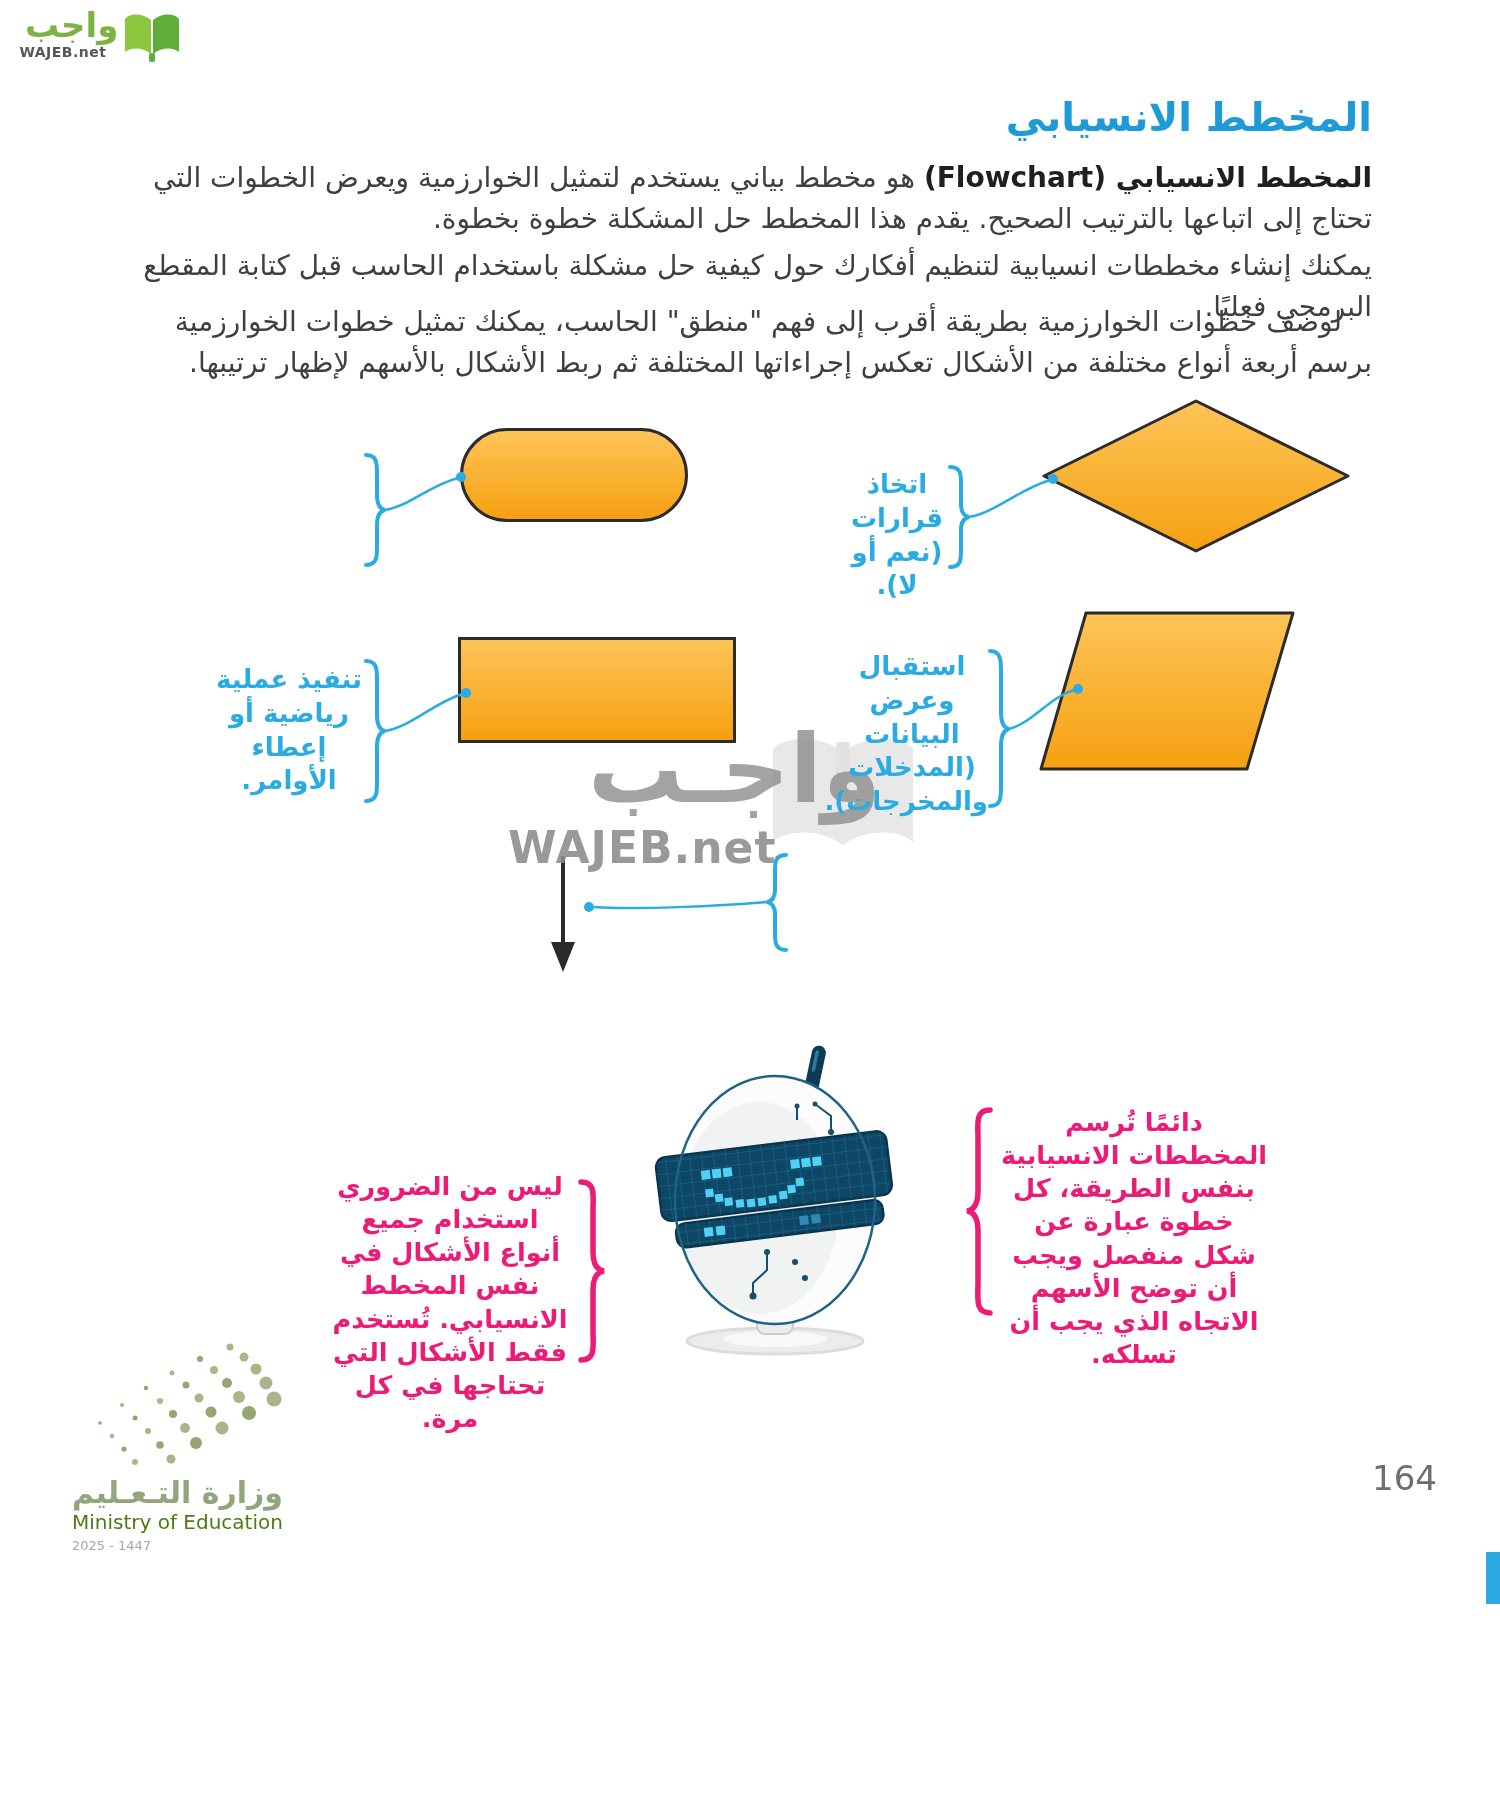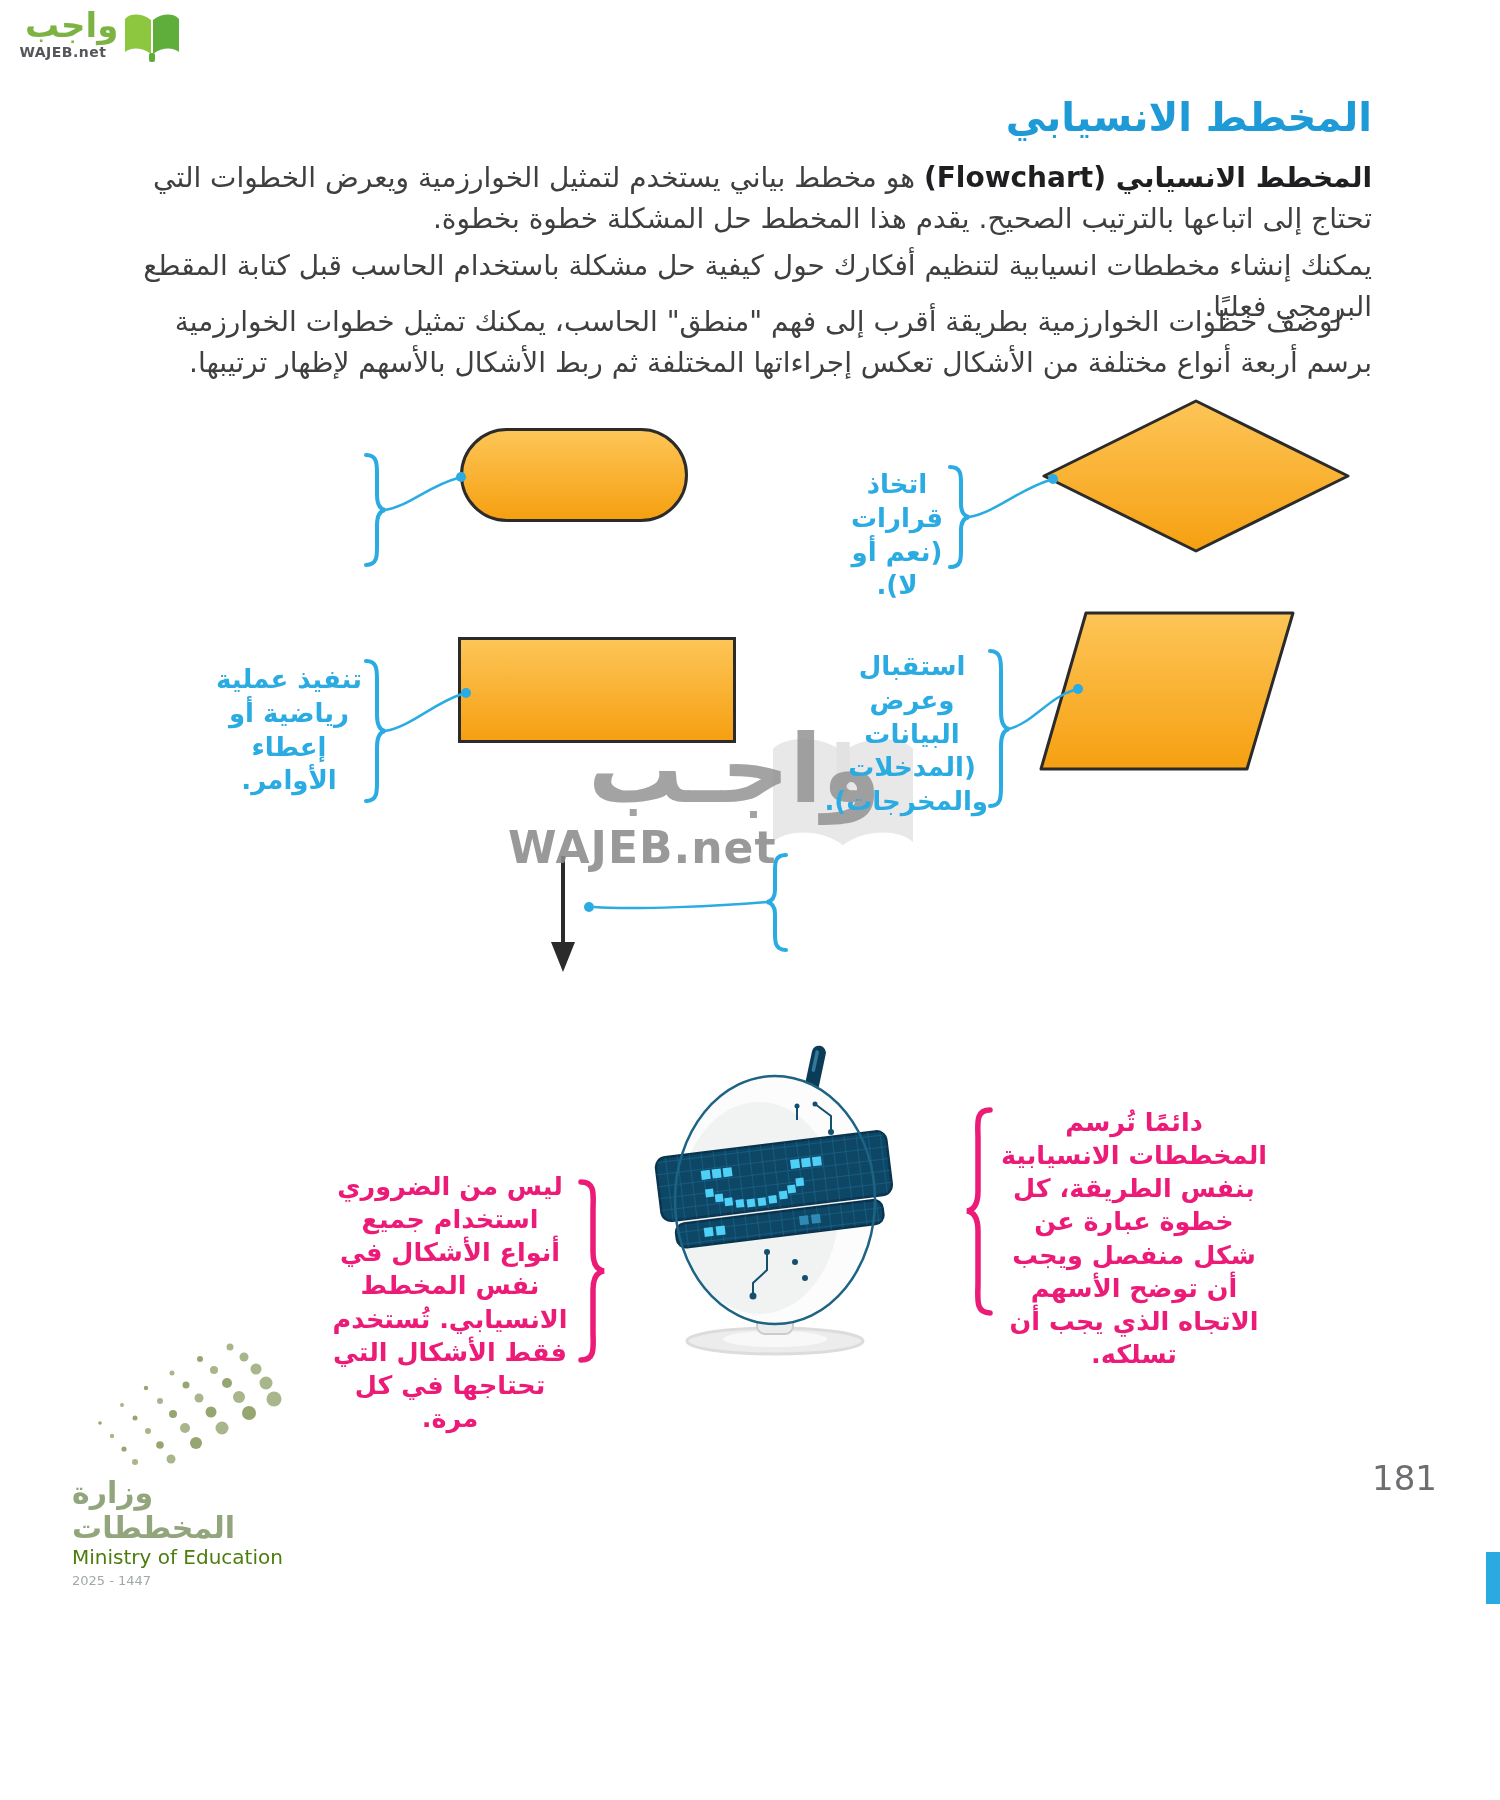--- a/index.html
+++ b/index.html
@@ -252,21 +252,21 @@
       <circle cx="50" cy="72" r="2"></circle>
         <circle cx="63" cy="85" r="2.5" fill="#95a671"></circle>
         <circle cx="76" cy="98" r="3"></circle>
         <circle cx="88" cy="112" r="3.8" fill="#95a671"></circle>
         <circle cx="99" cy="126" r="4.5"></circle>
       <circle cx="28" cy="90" r="1.8" fill="#95a671"></circle>
         <circle cx="40" cy="103" r="2.2"></circle>
         <circle cx="52" cy="116" r="2.6" fill="#95a671"></circle>
         <circle cx="63" cy="129" r="3"></circle>
     </svg>
-    <div class="min-ar">وزارة المخططات</div>
+    <div class="min-ar">وزارة التـعـليم</div>
     <div class="min-en">Ministry of Education</div>
     <div class="min-years">2025 - 1447</div>
   </div>
 
-  <div class="page-num">181</div>
+  <div class="page-num">164</div>
   <div class="edge-tab"></div>
 
 </div>
 
 </body></html>

